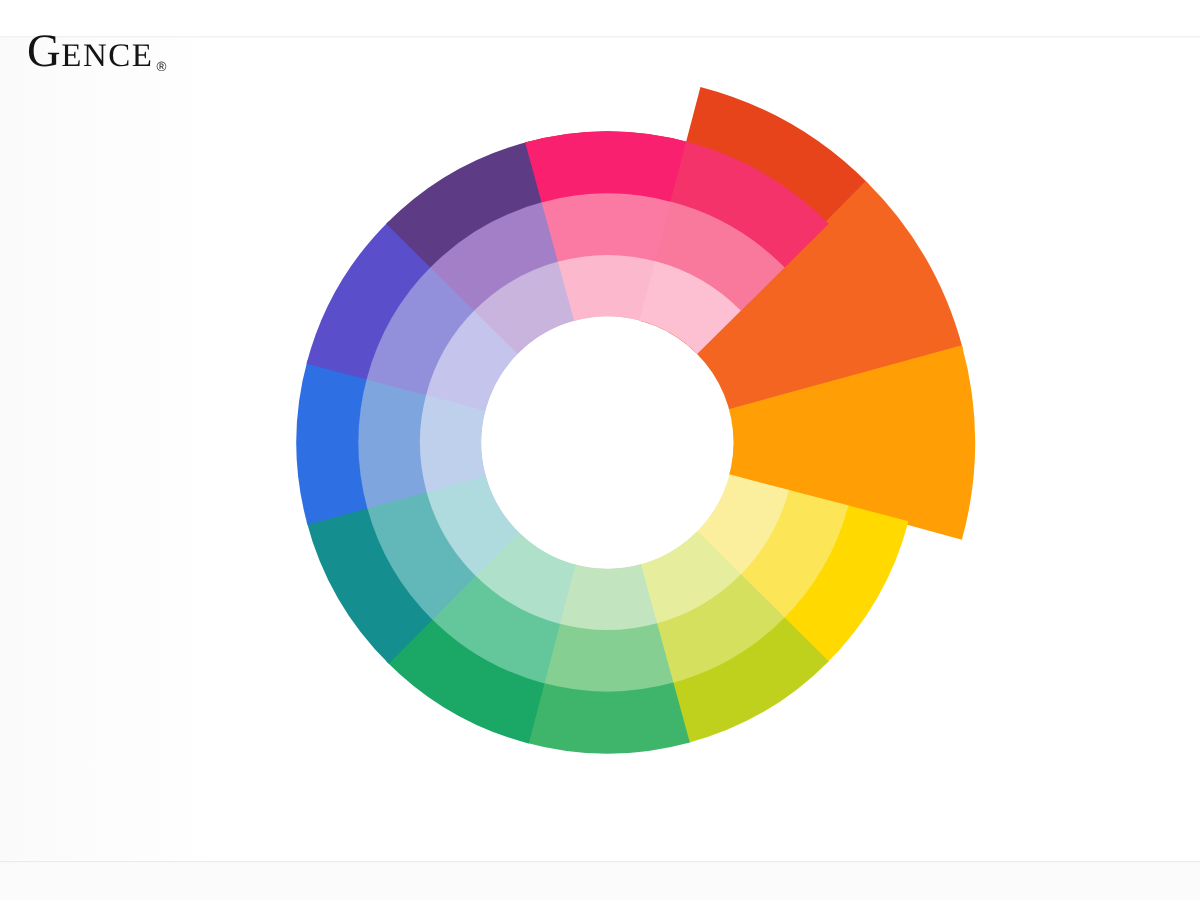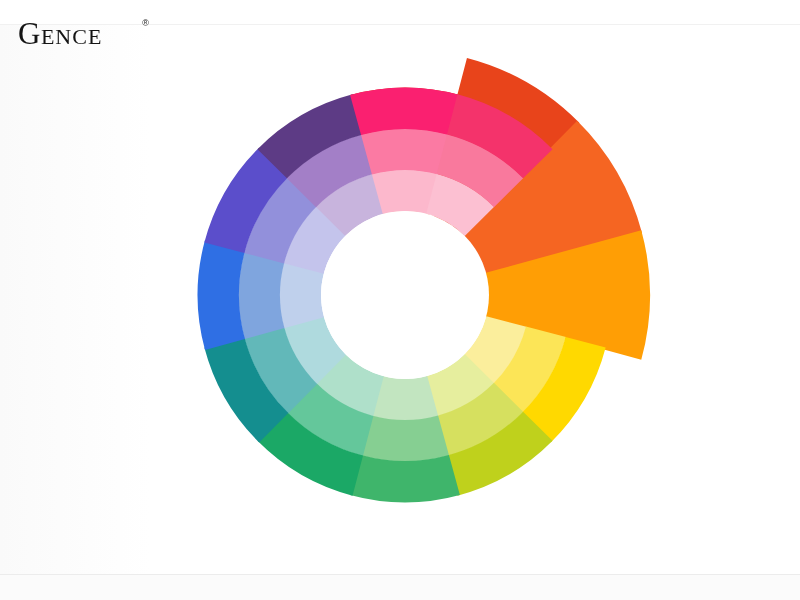--- a/index.html
+++ b/index.html
@@ -46,24 +46,23 @@
     width: 150px; height: 549px;
     background: linear-gradient(90deg, #fafafa 0%, #ffffff 100%);
   }
 
   
   #brand-logo {
     position: absolute;
     left: 18px;
     top: 18px;
     display: flex;
-    align-items: flex-start;
+    align-items: flex-end;
     user-select: none;
     z-index: 5;
-    gap: 38px;
   }
   #brand-logo-text {
     font-family: "Liberation Serif", serif;
     color: #141414;
     letter-spacing: 0.5px;
     line-height: 1;
     white-space: nowrap;
   }
   #brand-logo-text .cap {
     font-size: 31px;

